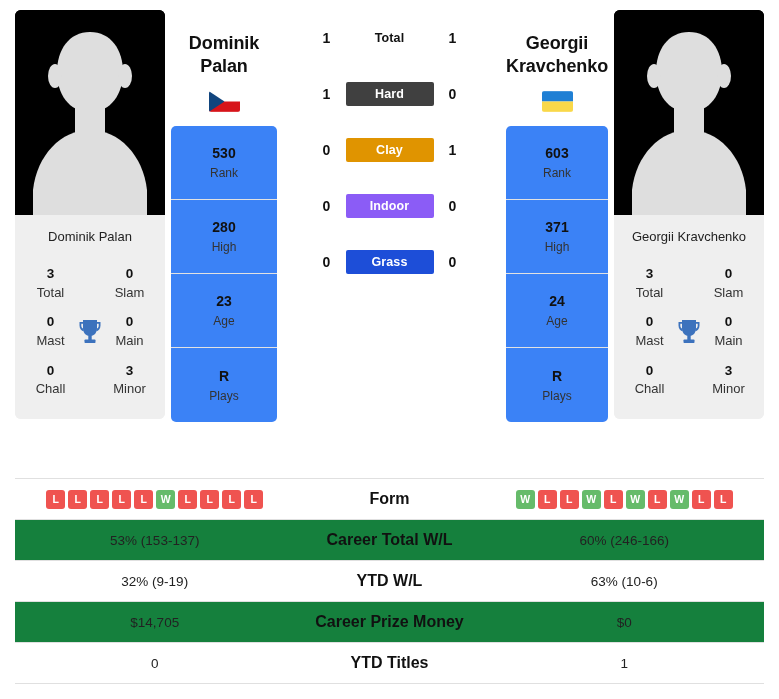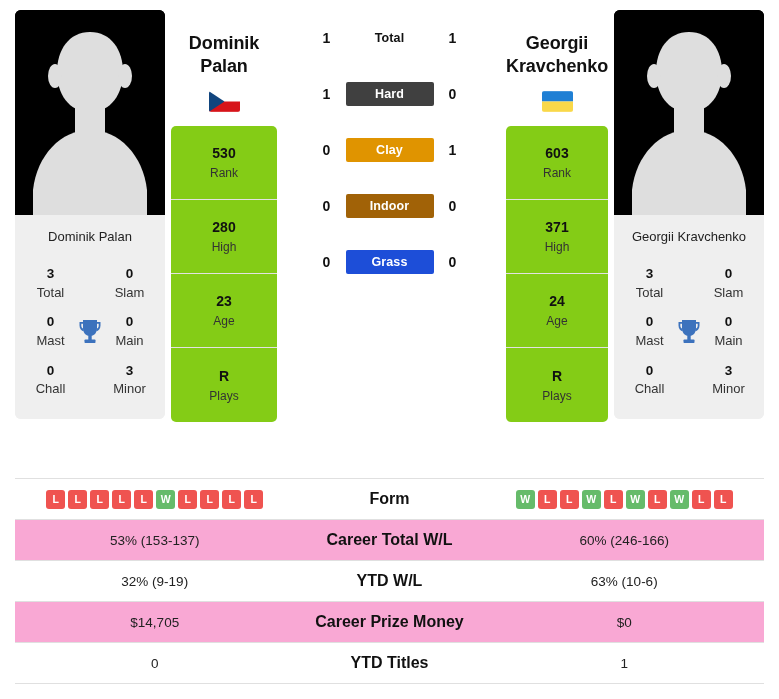--- a/index.html
+++ b/index.html
@@ -97,21 +97,21 @@
   .flag {
     width: 31px;
     height: 21px;
     border-radius: 2px;
     overflow: hidden;
     display: block;
   }
 
   
   .stat-stack {
-    background: #84cc16;
+    background: #3b82f6;
     border-radius: 5px;
     overflow: hidden;
   }
   .stat-box {
     height: 74px;
     display: flex;
     flex-direction: column;
     align-items: center;
     justify-content: center;
     border-bottom: 1px solid #e2e2e2;
@@ -168,21 +168,21 @@
   .stats-table {
     margin: 8px 15px 0 15px;
     border-top: 1px solid #e0e0e0;
   }
   .srow {
     display: flex;
     align-items: center;
     min-height: 41px;
     border-bottom: 1px solid #e0e0e0;
   }
-  .srow.shade { background: #f9a8d4; }
+  .srow.shade { background: #15803d; }
   .srow.plainbg { background: #ffffff; }
   .scell {
     flex: 1 1 0;
     text-align: center;
     font-size: 13.5px;
     color: #222;
     padding: 8px 4px;
   }
   .scell.label {
     flex: 0 0 190px;
@@ -317,21 +317,21 @@
         <div class="h2h-badge" style="background:#404040;">Hard</div>
         <div class="h2h-score">0</div>
       </div>
       <div class="h2h-row">
         <div class="h2h-score">0</div>
         <div class="h2h-badge" style="background:#e09400;">Clay</div>
         <div class="h2h-score">1</div>
       </div>
       <div class="h2h-row">
         <div class="h2h-score">0</div>
-        <div class="h2h-badge" style="background:#a16207;">Indoor</div>
+        <div class="h2h-badge" style="background:#8b5cf6;">Indoor</div>
         <div class="h2h-score">0</div>
       </div>
       <div class="h2h-row">
         <div class="h2h-score">0</div>
         <div class="h2h-badge" style="background:#1d4ed8;">Grass</div>
         <div class="h2h-score">0</div>
       </div>
     </div>
 
     <div class="name-col right">

